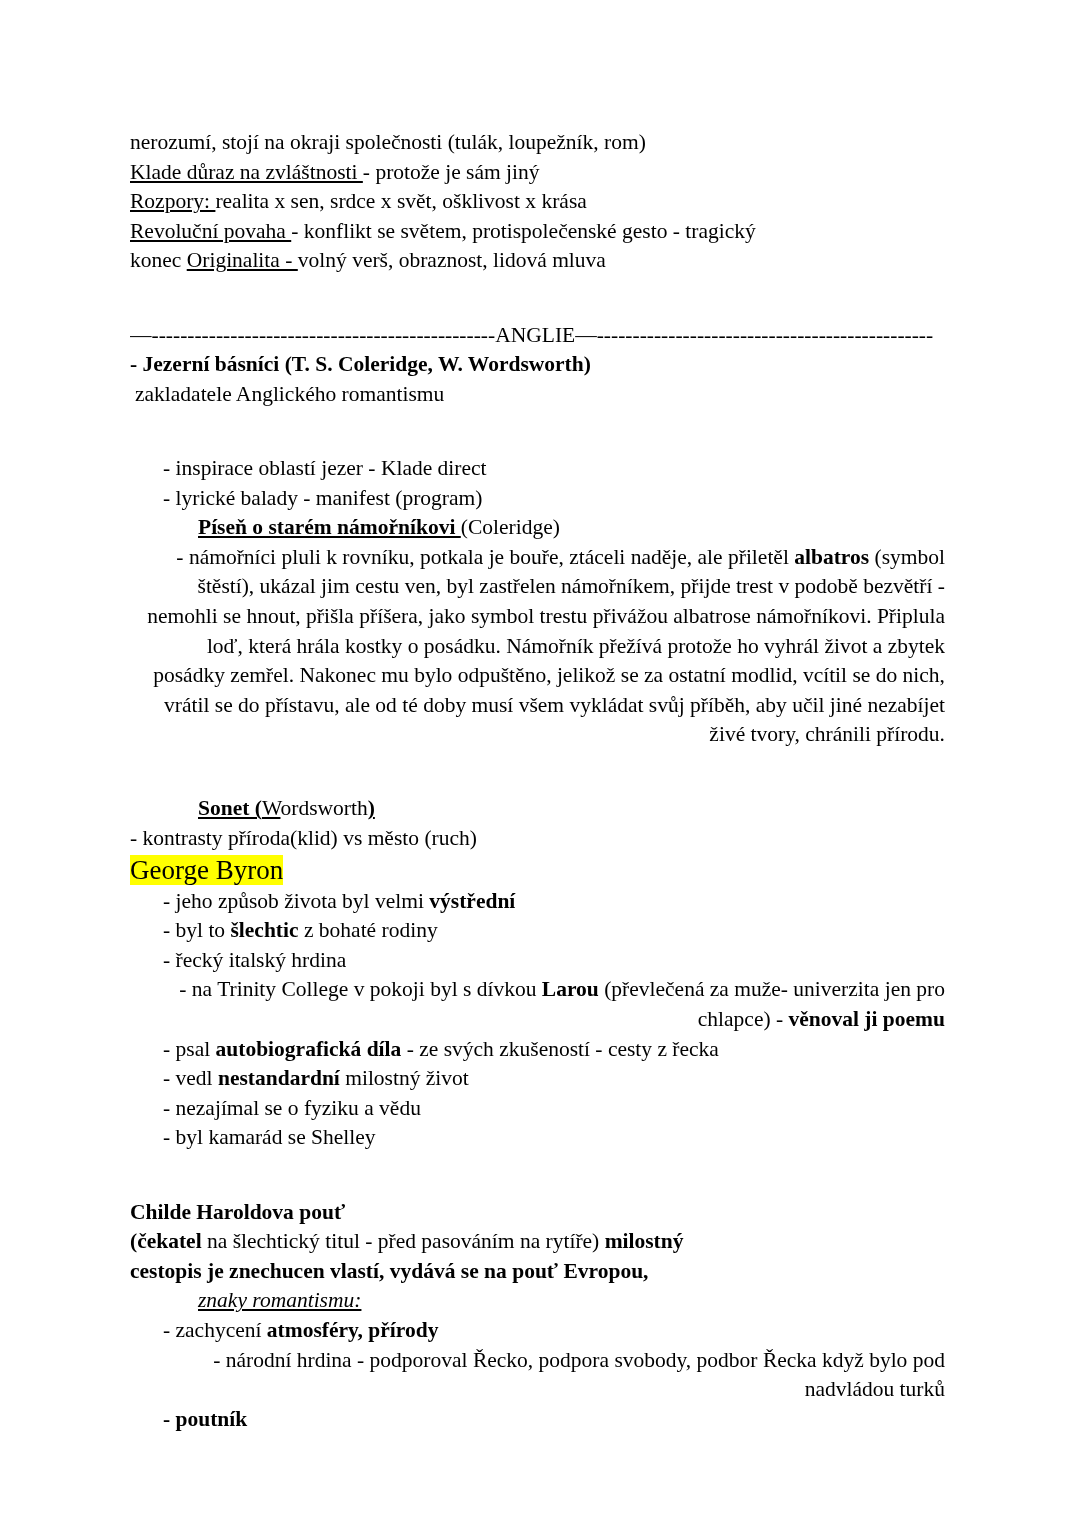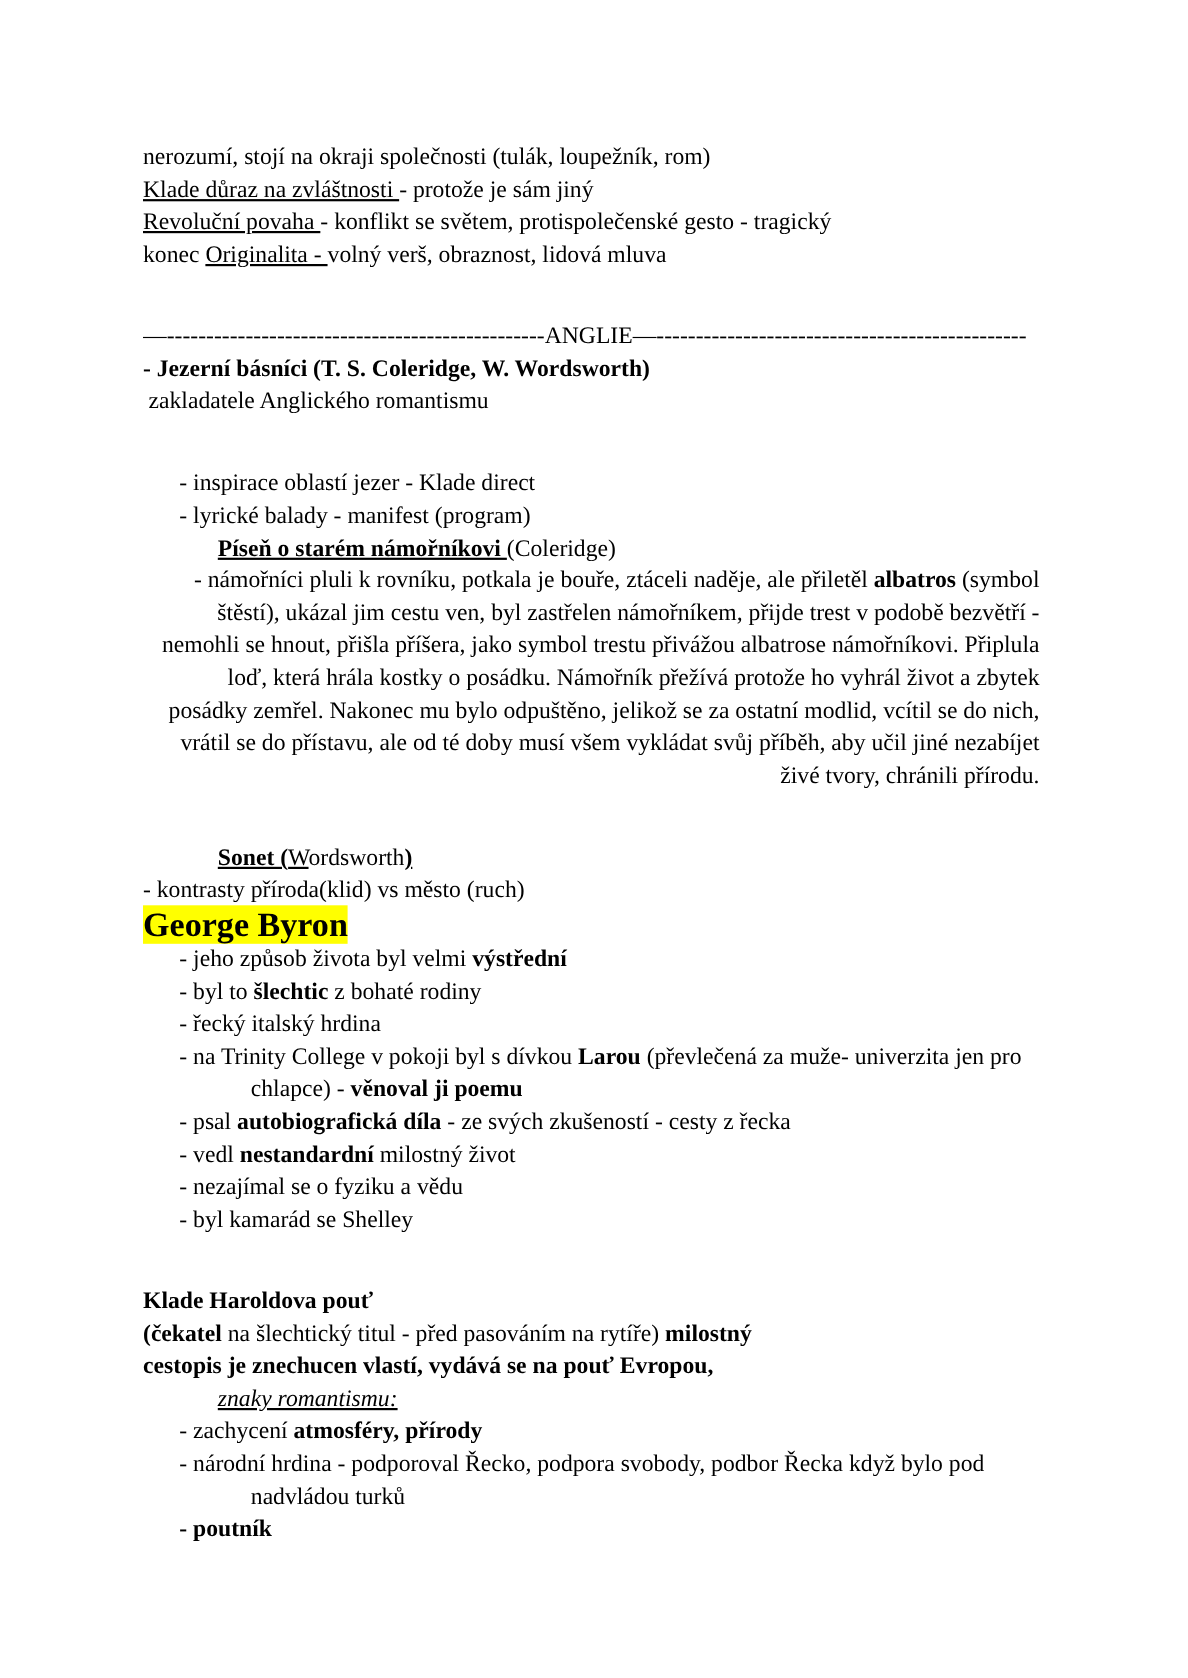--- a/index.html
+++ b/index.html
@@ -44,52 +44,54 @@
 
   
   .ind-italic { padding-left: 5px; }
   .ind-bullet { padding-left: 33px; }
   .ind-title  { padding-left: 68px; }
   .ind-znaky  { padding-left: 68px; font-style: italic; }
 
   .bullet-line {
     padding-left: 33px;
     text-indent: 0;
+    text-align: right;
   }
   .bullet-line.wrapped {
     padding-left: 98px;
     text-indent: -65px;
   }
 
   .sep {
     letter-spacing: 0px;
     font-size: 21.5px;
     line-height: 29.6px;
     white-space: nowrap;
     overflow: hidden;
   }
   .byron {
-    font-size: 31px;
+    font-size: 27px;
     line-height: 33px;
-    font-weight: bold;
+    font-weight: normal;
   }
   .para {
     text-align: right;
   }
 </style>
 </head>
 <body>
 
 <div class="page">
   <div class="doc">
 
     <p class="line"><span>nerozumí, stojí na okraji společnosti (tulák, loupežník, rom)</span></p>
 
     <p class="line"><span class="u">Klade důraz na zvláštnosti </span><span>- protože je sám jiný</span></p>
 
+    <p class="line"><span class="u">Rozpory: </span><span>realita x sen, srdce x svět, ošklivost x krása</span></p>
 
     <p class="line"><span class="u">Revoluční povaha </span><span>- konflikt se světem, protispolečenské gesto - tragický</span></p>
 
     <p class="line"><span>konec </span><span class="u">Originalita - </span><span>volný verš, obraznost, lidová mluva</span></p>
 
     <div class="blank"></div>
     <div class="halfblank"></div>
 
     <p class="sep"><span>—------------------------------------------------</span><span>ANGLIE</span><span>—-----------------------------------------------</span></p>
 
@@ -127,21 +129,21 @@
 
     <p class="line ind-bullet"><span>- vedl </span><span class="b">nestandardní</span><span> milostný život</span></p>
 
     <p class="line ind-bullet">- nezajímal se o fyziku a vědu</p>
 
     <p class="line ind-bullet">- byl kamarád se Shelley</p>
 
     <div class="blank"></div>
     <div class="halfblank"></div>
 
-    <p class="line b">Klade Haroldova pouť</p>
+    <p class="line b">Childe Haroldova pouť</p>
 
     <p class="line"><span class="b">(čekatel</span><span> na šlechtický titul - před pasováním na rytíře)</span><span class="b"> milostný</span></p>
 
     <p class="line b">cestopis je znechucen vlastí, vydává se na pouť Evropou,</p>
 
     <p class="line ind-znaky"><span class="u">znaky romantismu:</span></p>
 
     <p class="line ind-bullet"><span>- zachycení </span><span class="b">atmosféry, přírody</span><span></span></p>
 
     <p class="line bullet-line wrapped">- národní hrdina - podporoval Řecko, podpora svobody, podbor Řecka když bylo pod nadvládou turků</p>

